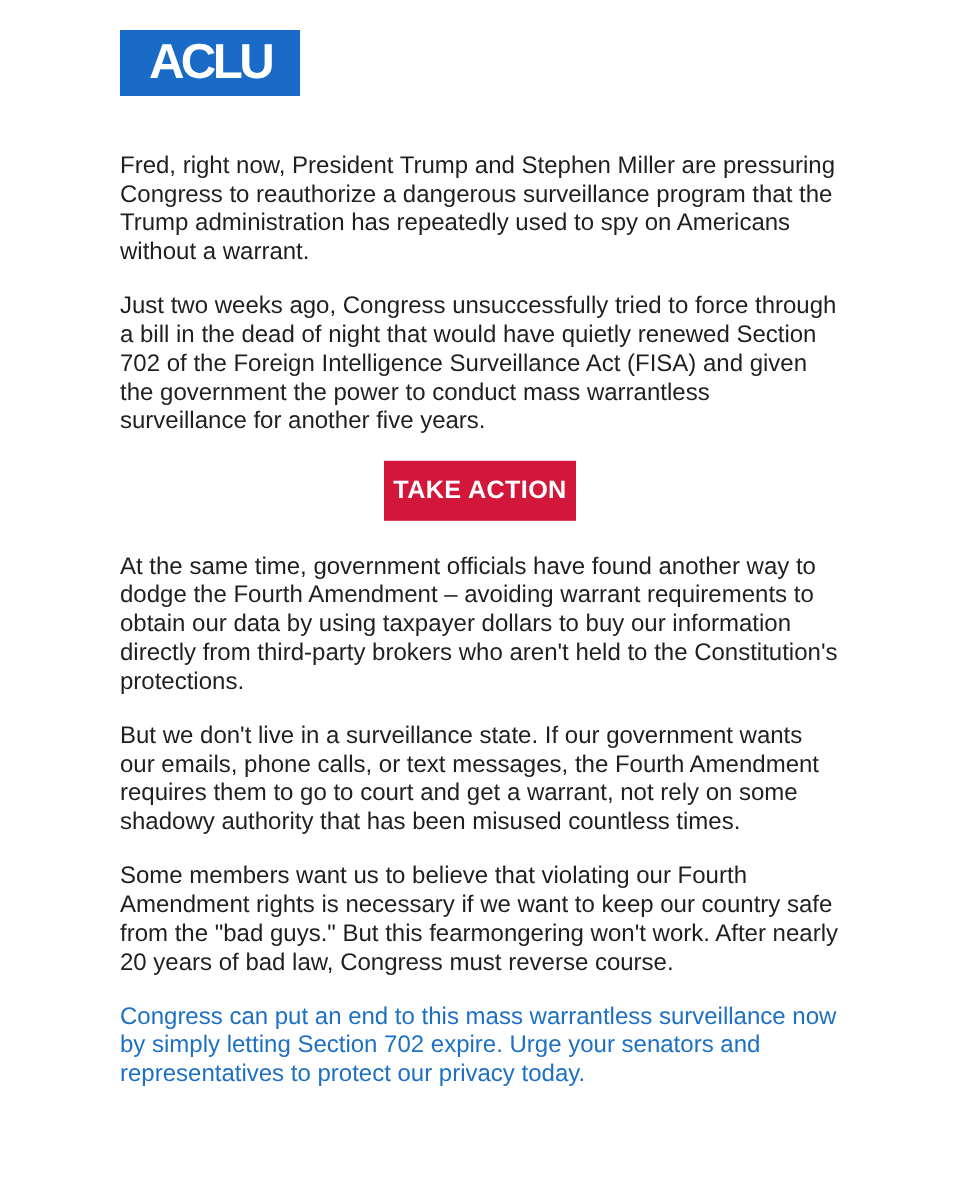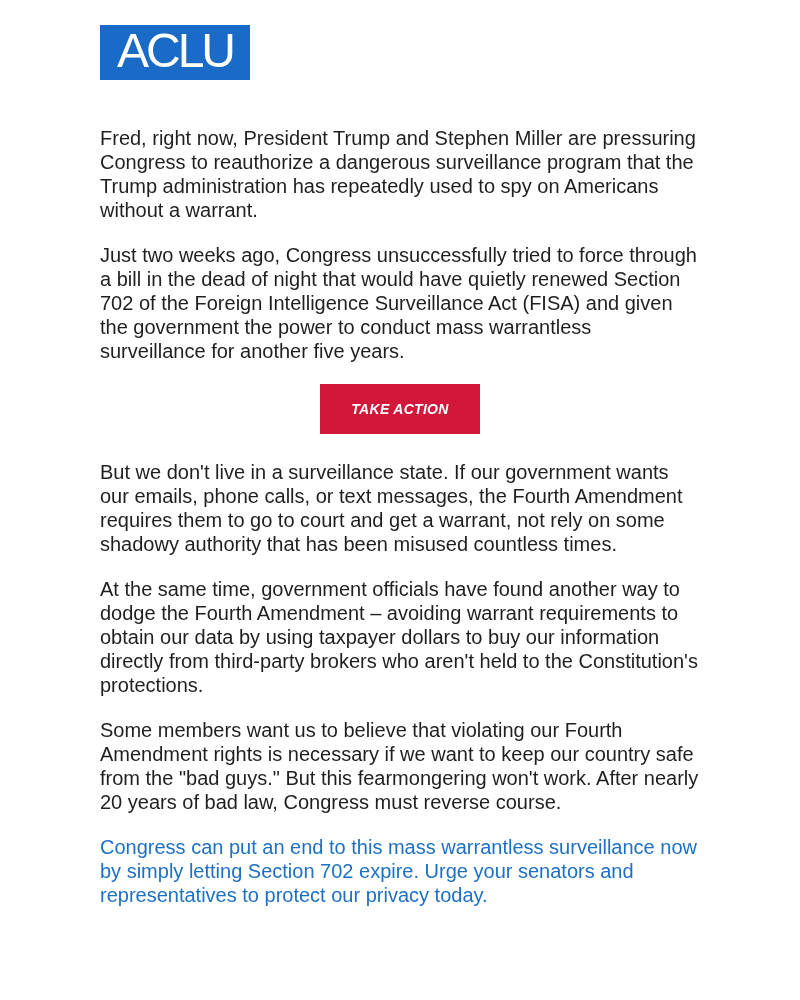--- a/index.html
+++ b/index.html
@@ -20,22 +20,22 @@
     align-items: center;
     justify-content: center;
     width: 150px;
     height: 55px;
     margin: 25px 0 46px 0;
     background: var(--brand-blue, #1a6bc7);
     cursor: pointer;
   }
   .logo span {
     color: #ffffff;
-    font-weight: normal;
-    font-size: 48px;
+    font-weight: bold;
+    font-size: 41px;
     letter-spacing: -3px;
     line-height: 1;
     padding-bottom: 3px;
   }
   .para {
     font-size: 20px;
     line-height: 24px;
     margin: 21px 0;
   }
   .para:first-of-type { margin-top: 0; }
@@ -51,36 +51,35 @@
   }
   .btn {
     display: inline-flex;
     align-items: center;
     justify-content: center;
     width: 160px;
     height: 50px;
     background: var(--button-red, #d2173a);
     color: #ffffff;
     font-weight: bold;
-    font-size: 14px;
+    font-size: 21px;
     letter-spacing: 0.3px;
     text-decoration: none;
     cursor: pointer;
-    font-style: italic;
   }
 </style>
 </head>
 <body style="--brand-blue: #1a6bc7; --accent-blue: #1d70c4; --button-red: #d2173a; --body-text: #1f1f1f;">
 
 <div class="email">
   <div class="logo">
     <span>ACLU</span>
   </div>
   <div>
       <p class="para"><span>Fred, right now, President Trump and Stephen Miller are pressuring Congress to reauthorize a dangerous surveillance program that the Trump administration has repeatedly used to spy on Americans without a warrant.</span></p>
       <p class="para"><span>Just two weeks ago, Congress unsuccessfully tried to force through a bill in the dead of night that would have quietly renewed Section 702 of the Foreign Intelligence Surveillance Act (FISA) and given the government the power to conduct mass warrantless surveillance for </span><span class="b">another five years.</span></p>
       <div class="btn-row"><a class="btn">TAKE ACTION</a></div>
+      <p class="para"><span>At the same time, government officials have found another way to dodge the Fourth Amendment – avoiding warrant requirements to obtain our data by using taxpayer dollars to buy our information directly from third-party brokers who aren't held to the Constitution's protections.</span></p>
       <p class="para"><span class="b">But we don't live in a surveillance state.</span><span> If our government wants our emails, phone calls, or text messages, the Fourth Amendment requires them to go to court and get a warrant, not rely on some shadowy authority that has been misused countless times.</span></p>
-      <p class="para"><span>At the same time, government officials have found another way to dodge the Fourth Amendment – avoiding warrant requirements to obtain our data by using taxpayer dollars to buy our information directly from third-party brokers who aren't held to the Constitution's protections.</span></p>
       <p class="para"><span>Some members want us to believe that violating our Fourth Amendment rights is necessary if we want to keep our country safe from the "bad guys." But this fearmongering won't work. After nearly 20 years of bad law, Congress must reverse course.</span></p>
       <p class="para cta"><span class="b">Congress can put an end to this mass warrantless surveillance now by simply letting Section 702 expire. Urge your senators and representatives to protect our privacy today.</span></p>
     </div>
 </div>
 
 </body></html>

